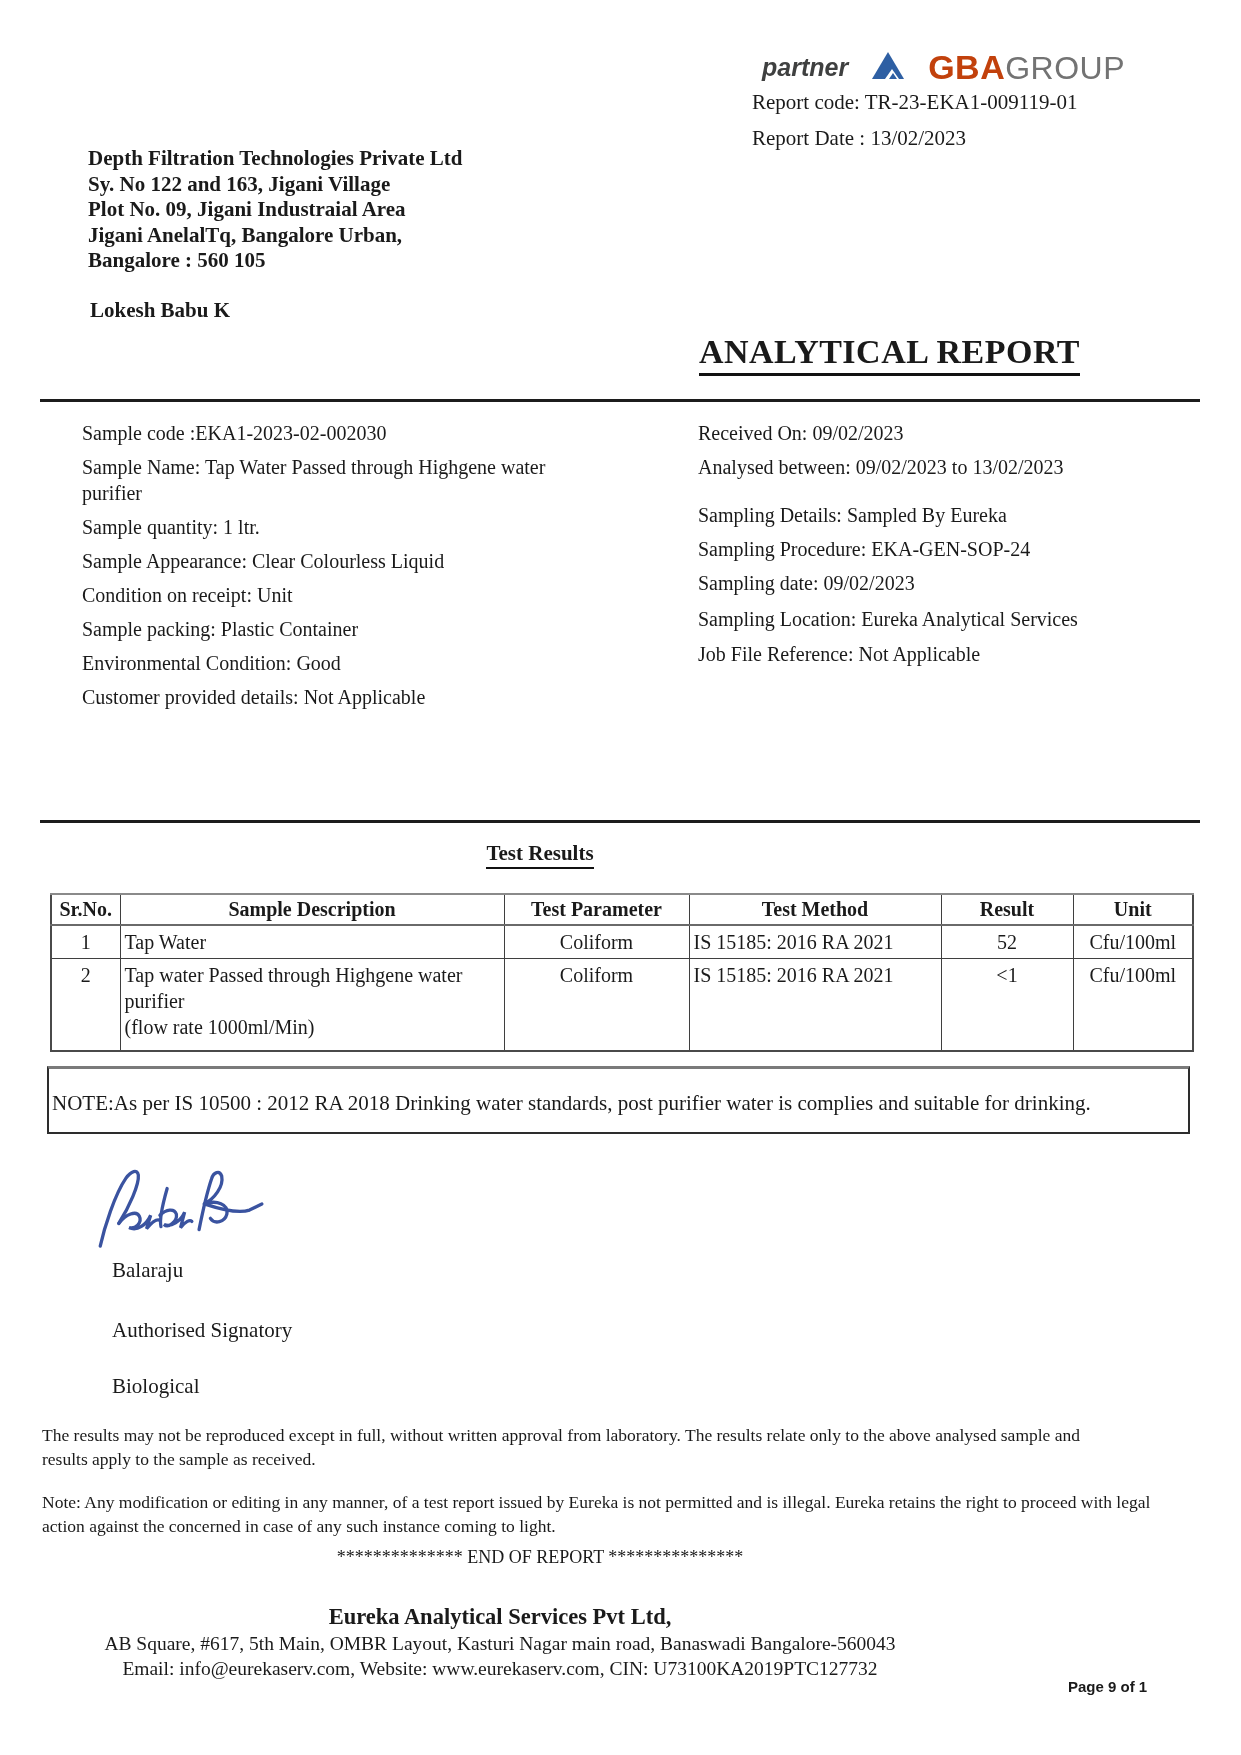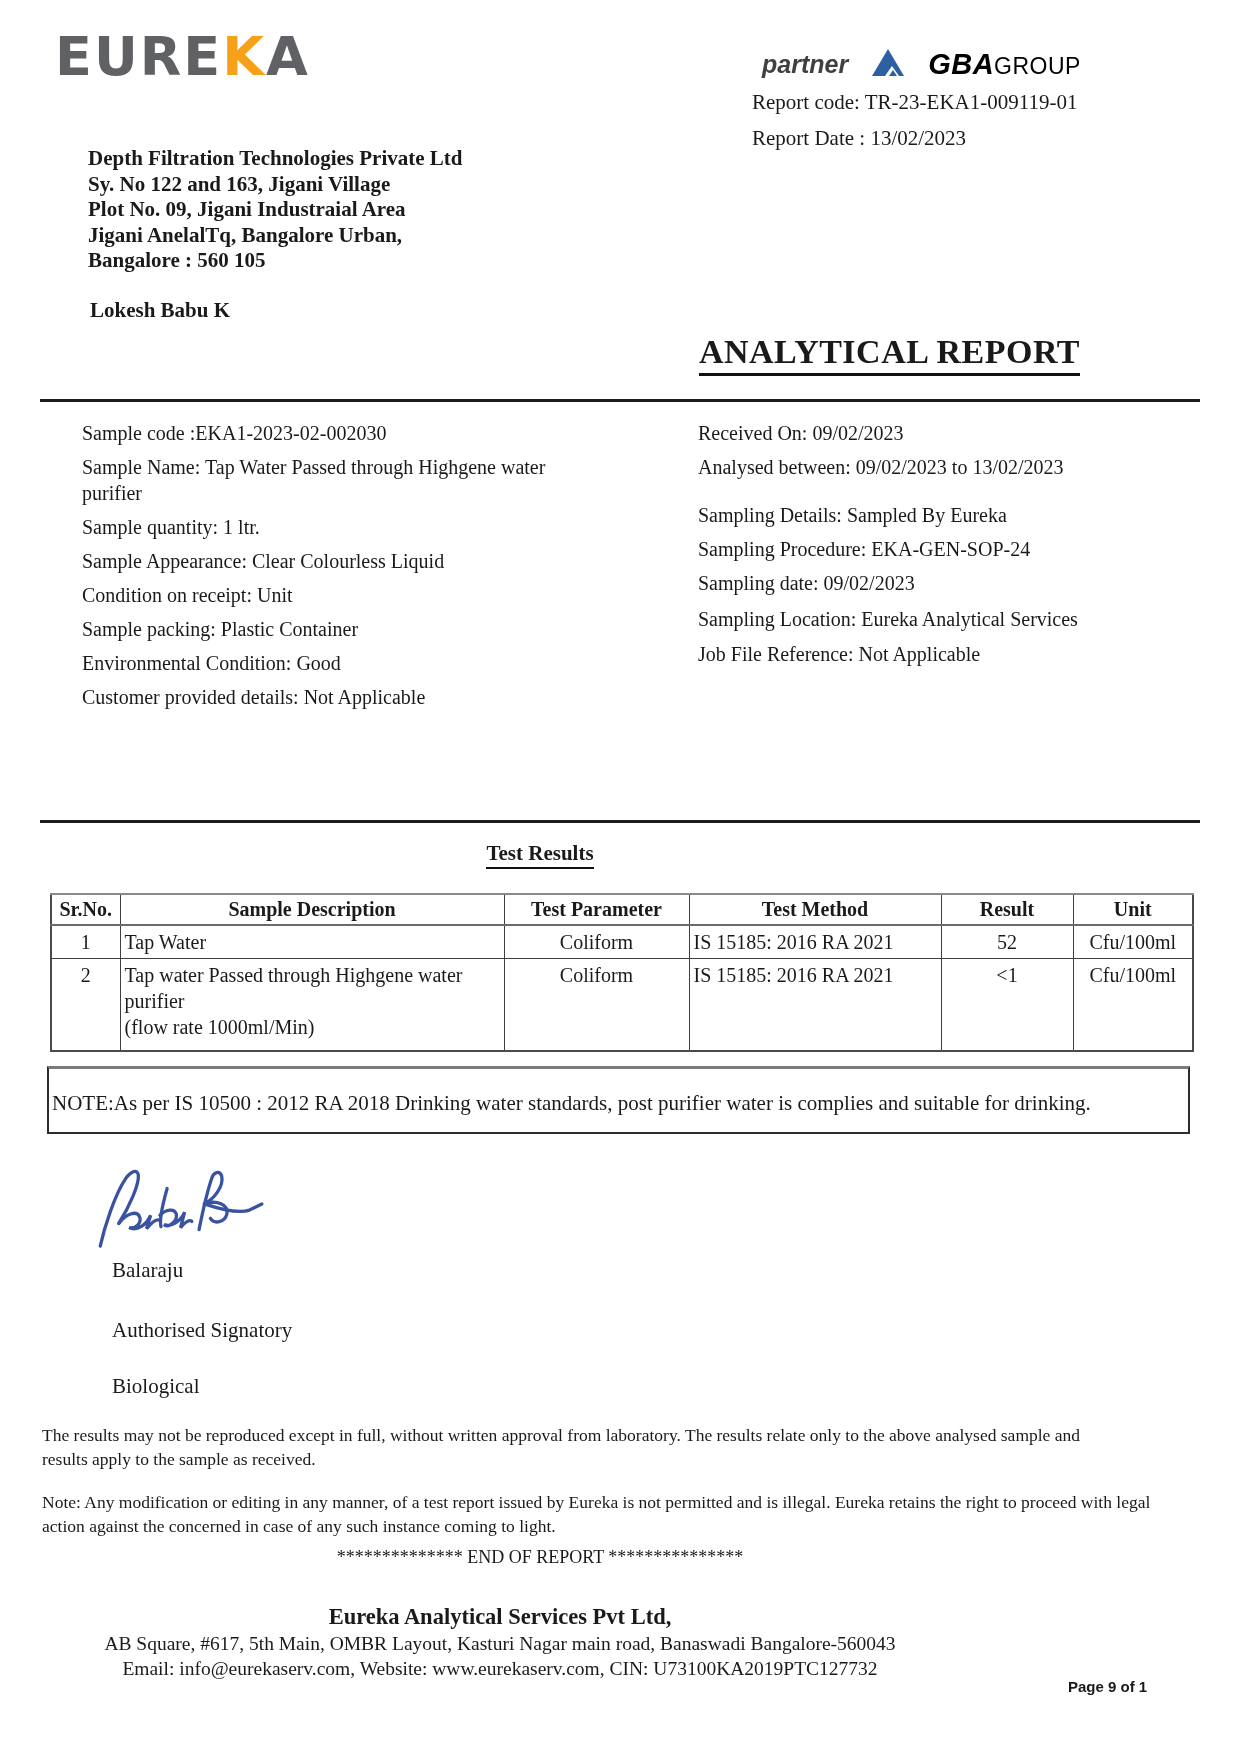--- a/index.html
+++ b/index.html
@@ -21,22 +21,22 @@
     font-weight: bold; font-size: 54px; letter-spacing: 2px;
     color: #606164; line-height: 1;
   }
   .logo .orange { color: #F7A11A; }
   .partner-block {
     position: absolute; left: 762px; top: 48px;
     display: flex; align-items: center; gap: 24px;
     font-family: "Liberation Sans", sans-serif;
   }
   .partner-word { font-style: italic; font-weight: bold; font-size: 25px; color: #3f4040; }
-  .gba-bold { font-weight: bold; font-size: 29px; color: #000000; letter-spacing: 0.5px; font-style: italic; }
-  .gba-light { font-size: 23px; color: #000000; letter-spacing: 0.5px; }
+  .gba-bold { font-weight: bold; font-size: 34px; color: #c2410c; letter-spacing: 0.5px; }
+  .gba-light { font-size: 32px; color: #737373; letter-spacing: 0.5px; }
   .meta-line { position: absolute; left: 752px; font-size: 21px; }
   .meta-code { top: 90px; }
   .meta-date { top: 126px; }
   
   .address { position: absolute; left: 88px; top: 146px; font-weight: bold; font-size: 21px; line-height: 25.5px; }
   .contact-person { position: absolute; left: 90px; top: 298px; font-weight: bold; font-size: 21px; }
   
   .title-wrap { position: absolute; left: 0; top: 333px; width: 1080px; text-align: right; }
   .report-title {
     display: inline-block; font-size: 34px; font-weight: bold;
@@ -106,21 +106,20 @@
   .page-indicator {
     position: absolute; left: 1068px; top: 1678px;
     font-family: "Liberation Sans", sans-serif; font-size: 15px; font-weight: bold;
   }
 </style>
 </head>
 <body>
 
 <div class="page">
 
-  <div class="logo"><span>EURE</span><span class="orange">K</span><span>A</span></div>
 
   <div class="partner-block">
     <span class="partner-word">partner</span>
     <span>
       <svg width="32" height="27" viewBox="0 0 32 27">
         <polygon points="16,0 32,27 0,27" fill="#2E5FA3"></polygon>
         <polygon points="20,17 27,27 13,27" fill="#ffffff"></polygon>
         <polygon points="21,21 25,27 17,27" fill="#2E5FA3"></polygon>
       </svg>
     </span>

